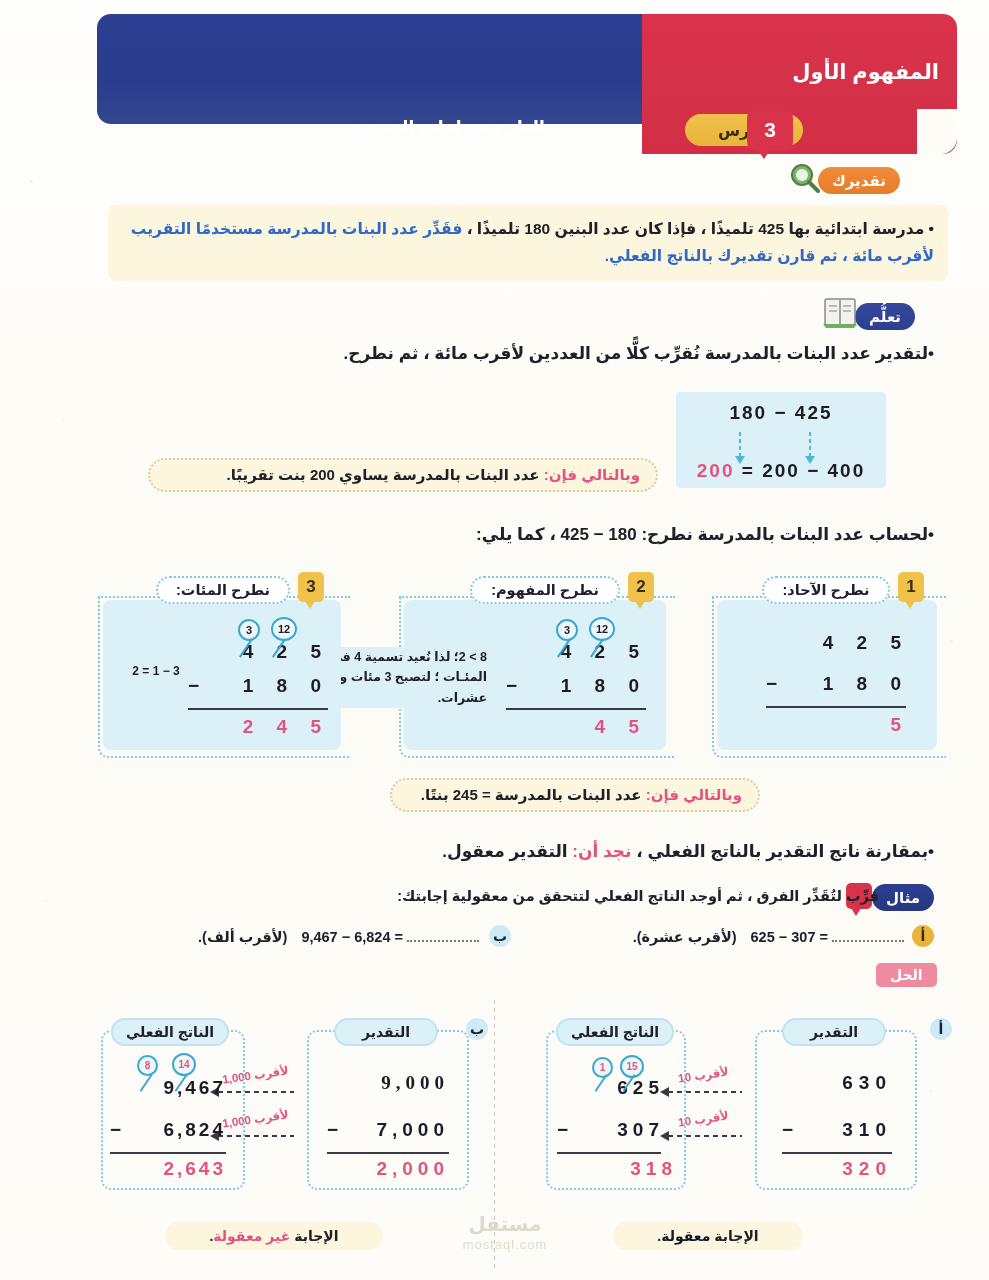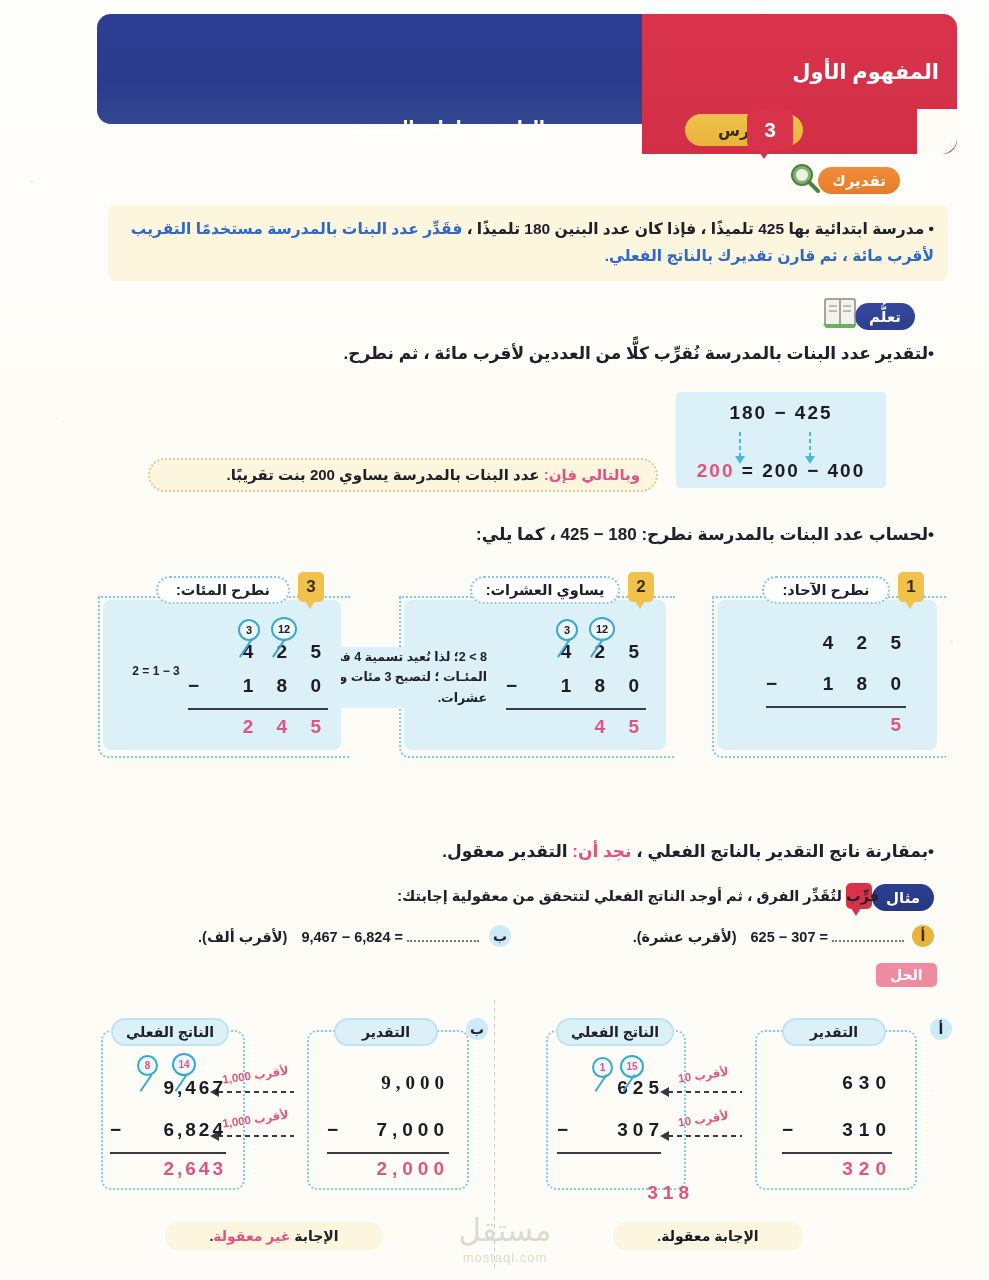--- a/index.html
+++ b/index.html
@@ -133,21 +133,21 @@
   .verdict{position:absolute;background:#fdf6df;border-radius:16px;padding:6px 16px;
      font-size:14px;font-weight:bold;color:#20202a;text-align:center;box-sizing:border-box;}
   .verdict .bad{color:#e0547f;}
   .verdict .good{color:#0f172a;}
 
   .divider{position:absolute;width:1px;background:repeating-linear-gradient(180deg,#c9c9c9 0 4px,transparent 4px 8px);}
 
   
   .wm{position:absolute;left:430px;top:1212px;width:150px;text-align:center;
      color:#d9d4c6;opacity:.85;}
-  .wm-top{font-size:31px;font-weight:normal;letter-spacing:1px;}
+  .wm-top{font-size:20px;font-weight:bold;letter-spacing:1px;}
   .wm-bot{font-size:13px;letter-spacing:1px;margin-top:1px;}
 </style>
 </head>
 <body>
 
 <div class="page">
 
   <div class="speckle" style="left:30px;top:180px;width:3px;height:3px;"></div>
   <div class="speckle" style="left:62px;top:420px;width:2px;height:2px;"></div>
   <div class="speckle" style="left:950px;top:640px;width:3px;height:3px;"></div>
@@ -228,21 +228,21 @@
   <div class="step-label" style="left:762px;top:576px;width:128px;">نطرح الآحاد:</div>
   <div class="step-num" style="left:898px;top:572px;">1</div>
   <div class="digits" style="left:790px;top:632px;width:120px;">4 2 5</div>
   <div class="minus" style="left:766px;top:673px;">−</div>
   <div class="digits" style="left:790px;top:673px;width:120px;">1 8 0</div>
   <div class="rule" style="left:766px;top:706px;width:140px;"></div>
   <div class="digits ans" style="left:790px;top:714px;width:120px;">5</div>
 
   <div class="step" style="left:404px;top:600px;width:262px;height:150px;"></div>
   <div class="step-frame" style="left:399px;top:596px;width:274px;height:158px;border-top:2px dotted #7fcbe3;border-right:none;border-bottom:2px dotted #7fcbe3;border-left:2px dotted #7fcbe3;border-radius:0 0 0 10px;"></div>
-  <div class="step-label" style="left:470px;top:576px;width:150px;">يساوي العشرات:</div>
+  <div class="step-label" style="left:470px;top:576px;width:150px;">نطرح المفهوم:</div>
   <div class="step-num" style="left:628px;top:572px;">2</div>
   <div class="circ" style="left:556px;top:619px;width:18px;height:18px;">3</div>
   <div class="circ" style="left:589px;top:617px;width:22px;height:20px;">12</div>
   <div class="digits" style="left:530px;top:641px;width:118px;">4 2 5</div>
   <div class="slash" style="left:563px;top:637px;height:22px;"></div>
   <div class="slash" style="left:596px;top:637px;height:22px;"></div>
   <div class="minus" style="left:506px;top:675px;">−</div>
   <div class="digits" style="left:530px;top:675px;width:118px;">1 8 0</div>
   <div class="rule" style="left:506px;top:708px;width:140px;"></div>
   <div class="digits ans" style="left:530px;top:716px;width:118px;">4 5</div>
@@ -256,20 +256,23 @@
   <div class="circ" style="left:271px;top:617px;width:22px;height:20px;">12</div>
   <div class="digits" style="left:212px;top:641px;width:118px;">4 2 5</div>
   <div class="slash" style="left:245px;top:637px;height:22px;"></div>
   <div class="slash" style="left:278px;top:637px;height:22px;"></div>
   <div class="minus" style="left:188px;top:675px;">−</div>
   <div class="digits" style="left:212px;top:675px;width:118px;">1 8 0</div>
   <div class="rule" style="left:188px;top:708px;width:140px;"></div>
   <div class="digits ans" style="left:212px;top:716px;width:118px;">2 4 5</div>
   <div class="note" style="left:110px;top:662px;width:92px;font-size:12px;text-align:center;">3 − 1 = 2</div>
 
+  <div class="concl" style="left:390px;top:778px;width:370px;border-style:dotted;">
+    <span class="hl-pink">وبالتالي فإن:</span><span> عدد البنات بالمدرسة = 245 بنتًا.</span>
+  </div>
 
   <div class="para" style="right:55px;top:838px;width:560px;">
     <span>•</span><span>بمقارنة ناتج التقدير بالناتج الفعلي ، </span><span class="hl-pink">نجد أن:</span><span> التقدير معقول.</span>
   </div>
 
   <div class="tag tag-example" style="left:872px;top:884px;">
     <span>مثال</span>
     <div class="icon-example"></div>
   </div>
 
@@ -311,21 +314,21 @@
   <div class="card" style="left:546px;top:1030px;width:136px;height:156px;"></div>
   <div class="card-label" style="left:556px;top:1018px;width:118px;">الناتج الفعلي</div>
   <div class="circ circ-pink" style="left:592px;top:1057px;width:17px;height:17px;font-size:10px;">1</div>
   <div class="circ circ-pink" style="left:620px;top:1055px;width:20px;height:19px;font-size:10px;">15</div>
   <div class="digits" style="left:574px;top:1077px;width:90px;letter-spacing:5px;">625</div>
   <div class="slash" style="left:600px;top:1073px;height:20px;"></div>
   <div class="slash" style="left:628px;top:1073px;height:20px;"></div>
   <div class="minus" style="left:557px;top:1119px;">−</div>
   <div class="digits" style="left:574px;top:1119px;width:90px;letter-spacing:5px;">307</div>
   <div class="rule" style="left:557px;top:1152px;width:104px;"></div>
-  <div class="digits ans" style="left:604px;top:1158px;width:90px;letter-spacing:5px;margin-top:24px;">318</div>
+  <div class="digits ans" style="left:587px;top:1158px;width:90px;letter-spacing:5px;">318</div>
 
   <div class="verdict" style="left:613px;top:1222px;width:190px;">
     <span>الإجابة </span><span class="good">معقولة</span><span>.</span>
   </div>
 
   <div class="divider" style="left:494px;top:1000px;height:270px;"></div>
 
   <div class="part-badge" style="left:466px;top:1018px;">ب</div>
 
   <div class="card" style="left:307px;top:1030px;width:158px;height:156px;"></div>

